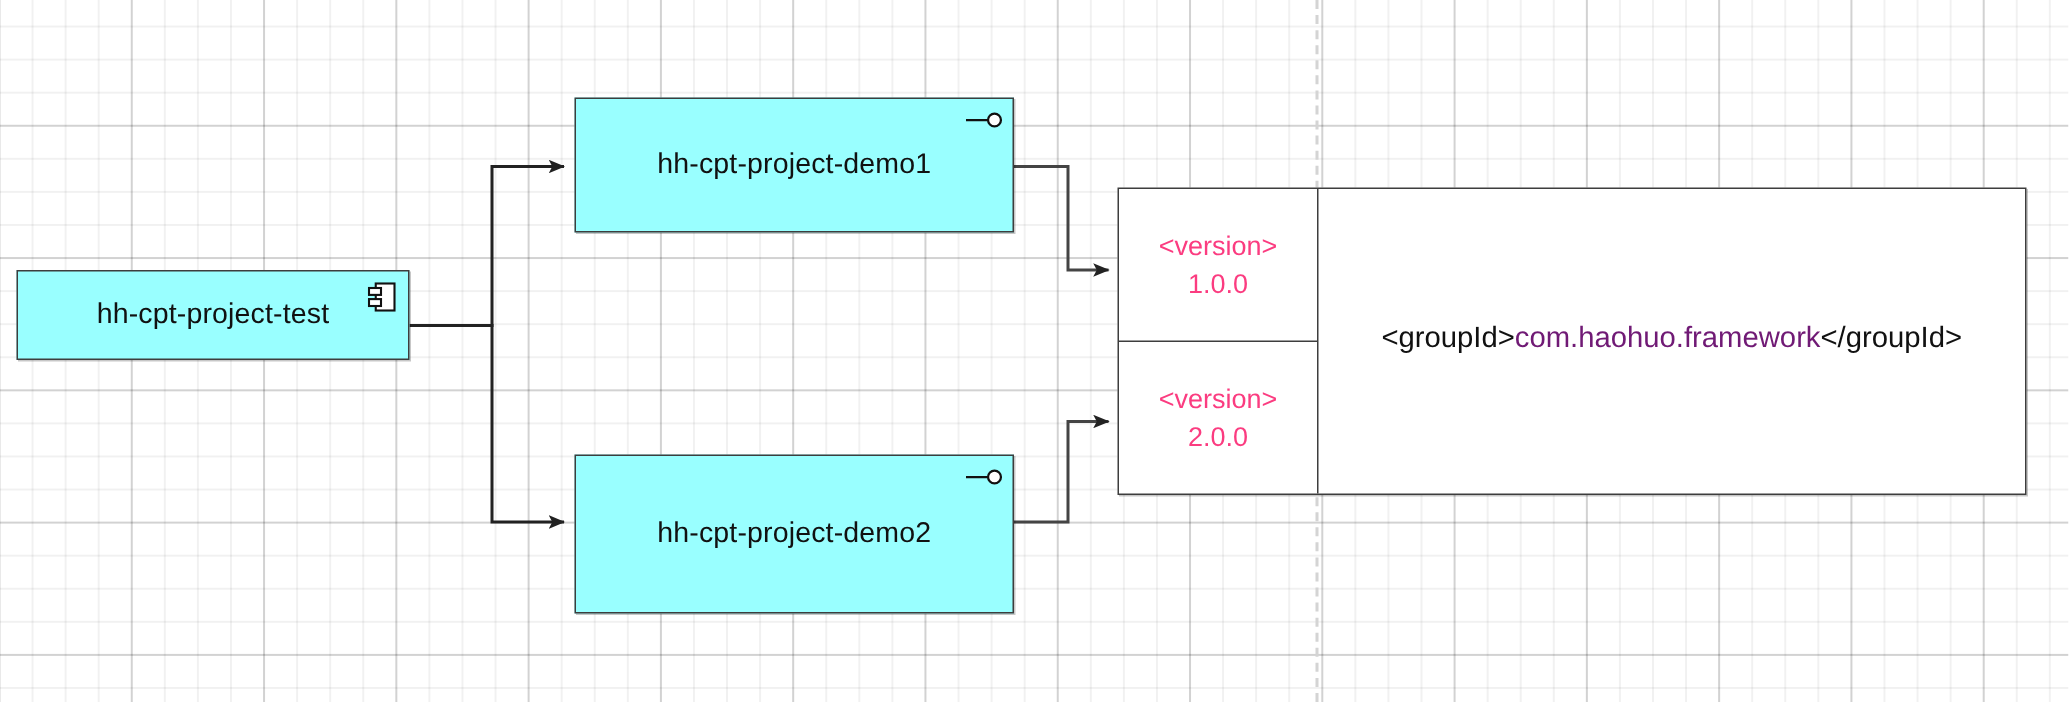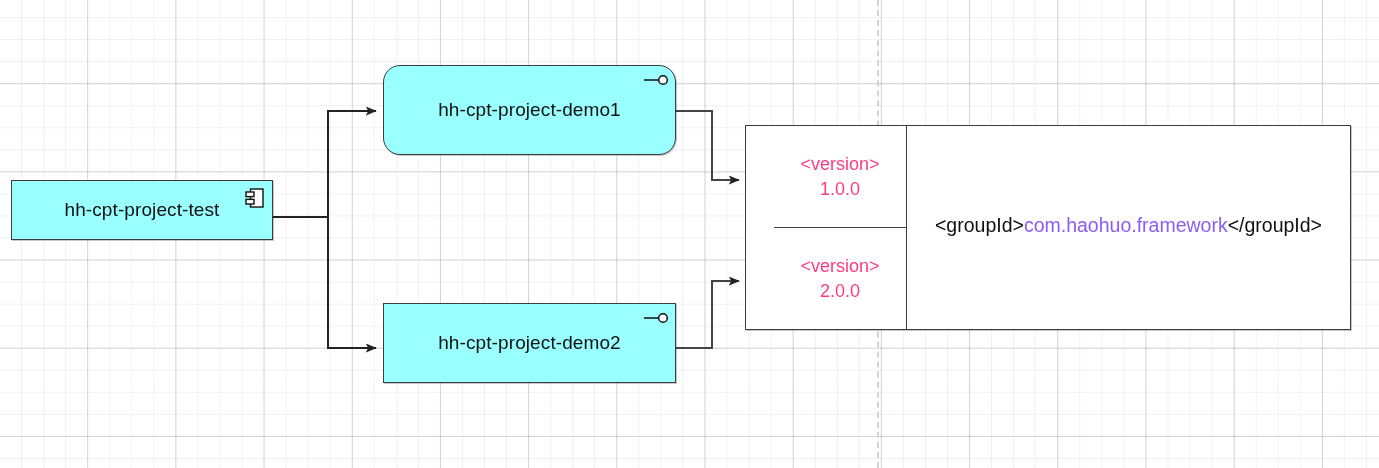--- a/index.html
+++ b/index.html
@@ -122,21 +122,21 @@
     justify-content: center;
     padding-bottom: 4px;
   }
   .coord-line {
     font-size: 19.5px;
     line-height: 1.42;
     color: #111111;
     white-space: nowrap;
   }
   .coord-line .val {
-    color: #8b5cf6;
+    color: #701a75;
     margin-top: 27px;
   }
 </style>
 </head>
 <body>
 
 <div id="canvas">
 
   <div class="page-guide" style="left:877px;"></div>
 
@@ -158,37 +158,37 @@
 
   <div class="component" style="left:11px; top:180px; width:262px; height:60px;">
     <svg class="comp-icon" viewBox="0 0 20 22">
       <rect x="5.5" y="2" width="12.5" height="18" fill="#ffffff" stroke="#111111" stroke-width="1.4"></rect>
       <rect x="1" y="5" width="8" height="4.6" fill="#ffffff" stroke="#111111" stroke-width="1.4"></rect>
       <rect x="1" y="12.4" width="8" height="4.6" fill="#ffffff" stroke="#111111" stroke-width="1.4"></rect>
     </svg>
     <span class="label">hh-cpt-project-test</span>
   </div>
 
-  <div class="component" style="left:383px; top:65px; width:293px; height:90px;border-radius:17px;">
+  <div class="component" style="left:383px; top:65px; width:293px; height:90px;">
     <svg class="lollipop-icon" viewBox="0 0 26 14">
       <line x1="1" y1="7" x2="16" y2="7" stroke="#111111" stroke-width="1.5"></line>
       <circle cx="20" cy="7" r="4.3" fill="#ffffff" stroke="#111111" stroke-width="1.5"></circle>
     </svg>
     <span class="label">hh-cpt-project-demo1</span>
   </div>
 
-  <div class="component" style="left:383px; top:303px; width:293px; height:80px;">
+  <div class="component" style="left:383px; top:303px; width:293px; height:106px;">
     <svg class="lollipop-icon" viewBox="0 0 26 14">
       <line x1="1" y1="7" x2="16" y2="7" stroke="#111111" stroke-width="1.5"></line>
       <circle cx="20" cy="7" r="4.3" fill="#ffffff" stroke="#111111" stroke-width="1.5"></circle>
     </svg>
     <span class="label">hh-cpt-project-demo2</span>
   </div>
 
-  <div class="info-panel" style="left:745px; top:125px; width:606px; height:205px;padding-left:28px;">
+  <div class="info-panel" style="left:745px; top:125px; width:606px; height:205px;">
 
     <div class="version-col">
       <div class="version-cell divided">
         <span>&lt;version&gt;</span>
         <span>1.0.0</span>
       </div>
       <div class="version-cell">
         <span>&lt;version&gt;</span>
         <span>2.0.0</span>
       </div>

